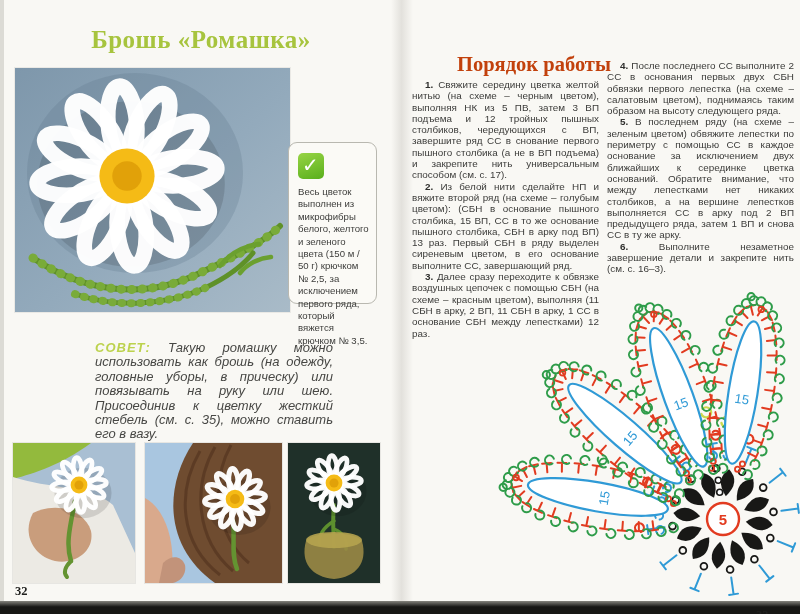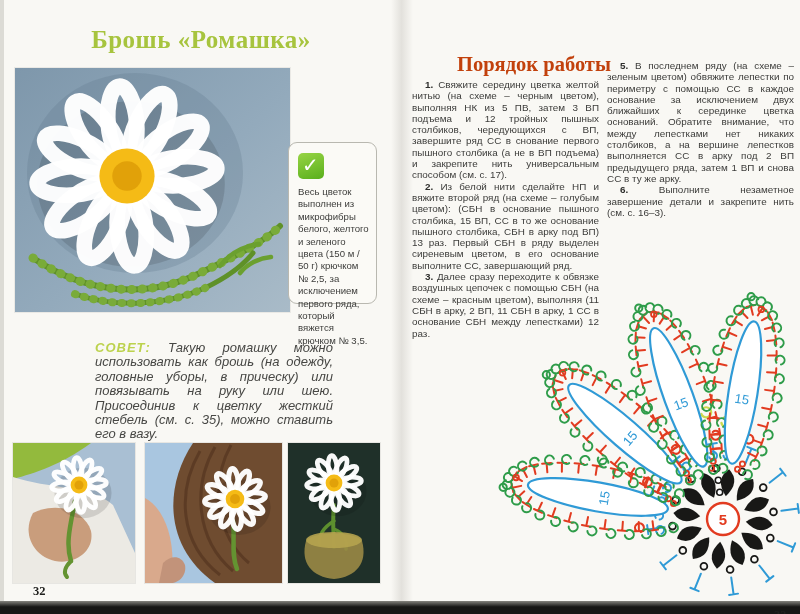--- a/index.html
+++ b/index.html
@@ -27,21 +27,21 @@
   .check-icon::after{content:"✓";position:absolute;left:4px;top:0px;color:#fff;font-size:20px;font-weight:bold;}
   .side-note{font-size:9.6px;line-height:12.4px;color:#3d3d3b;margin:0;}
   .tip{left:95px;top:341px;width:238px;font-size:13px;line-height:14.4px;
     font-style:italic;text-align:justify;color:#474744;margin:0;}
   .tip-label{color:#bcd24d;font-weight:bold;letter-spacing:1px;}
   .photo-row-shadow{box-shadow:0 0 0 1px rgba(0,0,0,.07);}
   .photo1{left:13px;top:443px;width:122px;height:140px;}
   .photo2{left:145px;top:443px;width:137px;height:140px;}
   .photo3{left:288px;top:443px;width:92px;height:140px;}
   .page-num{font-family:"Liberation Serif","DejaVu Serif",serif;font-weight:bold;
-    font-size:12.5px;color:#20201e;margin-left:18px;}
+    font-size:12.5px;color:#20201e;}
   .pn-left{left:15px;top:584px;}
   .pn-right{left:756px;top:608px;}
   
   .heading{left:412px;top:53px;width:200px;
     font-family:"Liberation Serif","DejaVu Serif",serif;font-weight:bold;
     font-size:20.5px;color:#c2410c;margin-left:45px;}
   .col{width:187px;font-size:9.9px;line-height:11.3px;text-align:justify;color:#3b3b39;}
   .col1{left:412px;top:79px;}
   .col2{left:607px;top:60px;}
   .step{margin:0;text-indent:13px;}
@@ -181,20 +181,21 @@
 
 <div class="abs heading">Порядок работы</div>
 
 <div class="abs col col1">
   <p class="step"><b class="n">1.</b> <span>Свяжите середину цветка желтой нитью (на схеме – черным цветом), выполняя НК из 5 ПВ, затем 3 ВП подъема и 12 тройных пышных столбиков, чередующихся с ВП, завершите ряд СС в снование первого пышного столбика (а не в ВП подъема) и закрепите нить универсальным способом (см. с. 17).</span></p>
   <p class="step"><b class="n">2.</b> <span>Из белой нити сделайте НП и вяжите второй ряд (на схеме – голубым цветом): (СБН в основание пышного столбика, 15 ВП, СС в то же основание пышного столбика, СБН в арку под ВП) 13 раз. Первый СБН в ряду выделен сиреневым цветом, в его основание выполните СС, завершающий ряд.</span></p>
   <p class="step"><b class="n">3.</b> <span>Далее сразу переходите к обвязке воздушных цепочек с помощью СБН (на схеме – красным цветом), выполняя (11 СБН в арку, 2 ВП, 11 СБН в арку, 1 СС в основание СБН между лепестками) 12 раз.</span></p>
 </div>
 
 <div class="abs col col2">
+  <p class="step"><b class="n">4.</b> <span>После последнего СС выполните 2 СС в основания первых двух СБН обвязки первого лепестка (на схеме – салатовым цветом), поднимаясь таким образом на высоту следующего ряда.</span></p>
   <p class="step"><b class="n">5.</b> <span>В последнем ряду (на схеме – зеленым цветом) обвяжите лепестки по периметру с помощью СС в каждое основание за исключением двух ближайших к серединке цветка оснований. Обратите внимание, что между лепестками нет никаких столбиков, а на вершине лепестков выполняется СС в арку под 2 ВП предыдущего ряда, затем 1 ВП и снова СС в ту же арку.</span></p>
   <p class="step"><b class="n">6.</b> <span>Выполните незаметное завершение детали и закрепите нить (см. с. 16–3).</span></p>
 </div>
 
 <svg class="abs diagram-svg" id="crochet-diagram" viewBox="400 0 400 614">
     <path d="M781.4258160557526,510.78878704335614 L798.2603732243593,508.422844327035 M797.6340942700391,503.96663801769796 L798.8866521786796,512.8790506363721" stroke="#2f9ad6" stroke-width="2" fill="none" stroke-linecap="round"></path>
     <path d="M769.4926344627966,482.67597295578616 L782.8888172741108,472.20972787525 M780.1183406351454,468.6636794840197 L785.6592939130762,475.75577626648027" stroke="#2f9ad6" stroke-width="2" fill="none" stroke-linecap="round"></path>
     <path d="M745.1017890115388,464.2961525805595 L751.4701010996093,448.53402705292416 M747.2977737540588,446.8482973825526 L755.6424284451599,450.21975672329575" stroke="#2f9ad6" stroke-width="2" fill="none" stroke-linecap="round"></path>
     <path d="M714.7887870433561,460.57418394424735 L712.422844327035,443.73962677564066 M707.966638017698,444.36590572996096 L716.8790506363721,443.11334782132036" stroke="#2f9ad6" stroke-width="2" fill="none" stroke-linecap="round"></path>
     <path d="M686.6759729557862,472.5073655372034 L676.20972787525,459.11118272588914 M672.6636794840198,461.8816593648546 L679.7557762664802,456.34070608692366" stroke="#2f9ad6" stroke-width="2" fill="none" stroke-linecap="round"></path>

